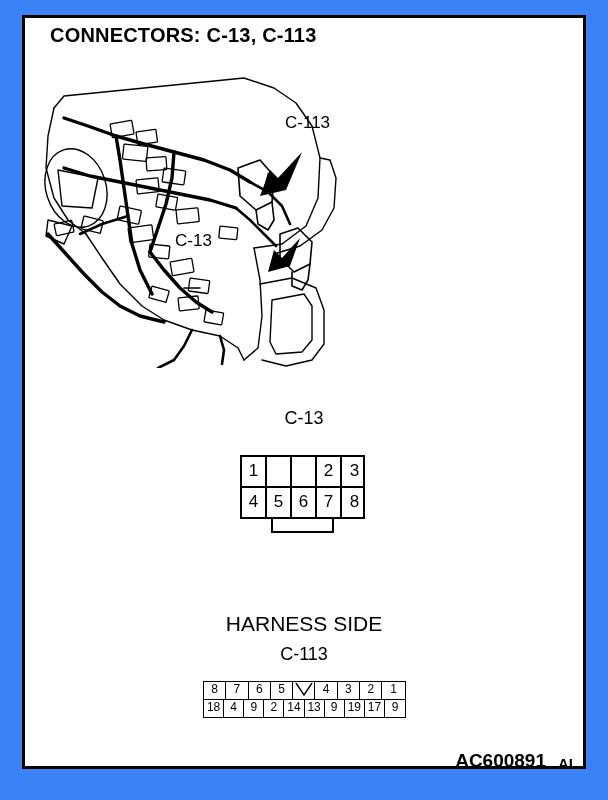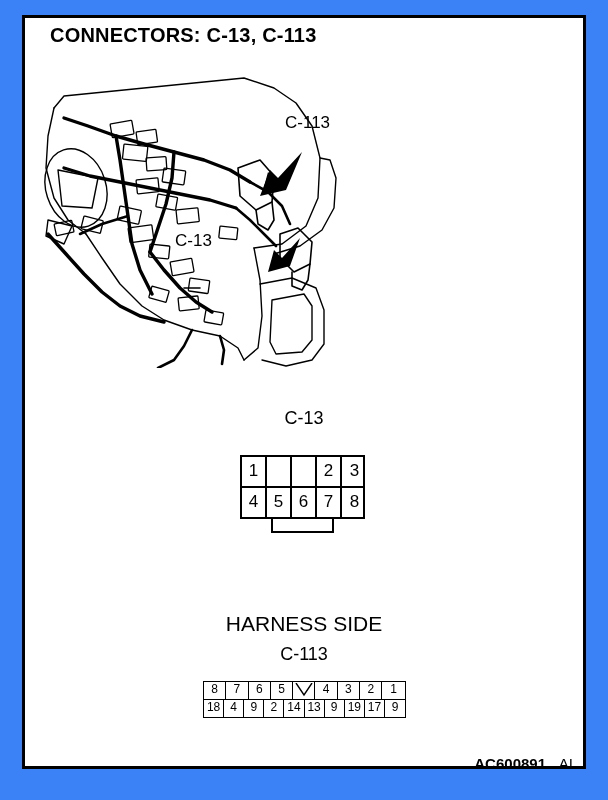--- a/index.html
+++ b/index.html
@@ -156,30 +156,30 @@
   }
   .c113-cell:last-child { border-right: none; }
   .c113-cell.notch { overflow: hidden; }
   .c113-cell.notch svg { position: absolute; left: 2px; top: 1px; }
 
   
   .footer-code {
     position: absolute;
     right: 62px;
     bottom: 28px;
-    font-size: 15px;
+    font-size: 19px;
     font-weight: bold;
     color: #000;
   }
   .footer-ai {
     position: absolute;
     right: 35px;
     bottom: 28px;
     font-size: 15px;
-    font-weight: normal;
+    font-weight: bold;
     color: #000;
   }
 </style>
 </head>
 <body>
 
 <div id="page">
   <div class="frame"></div>
 
   <div class="title">CONNECTORS: C-13, C-113</div>

